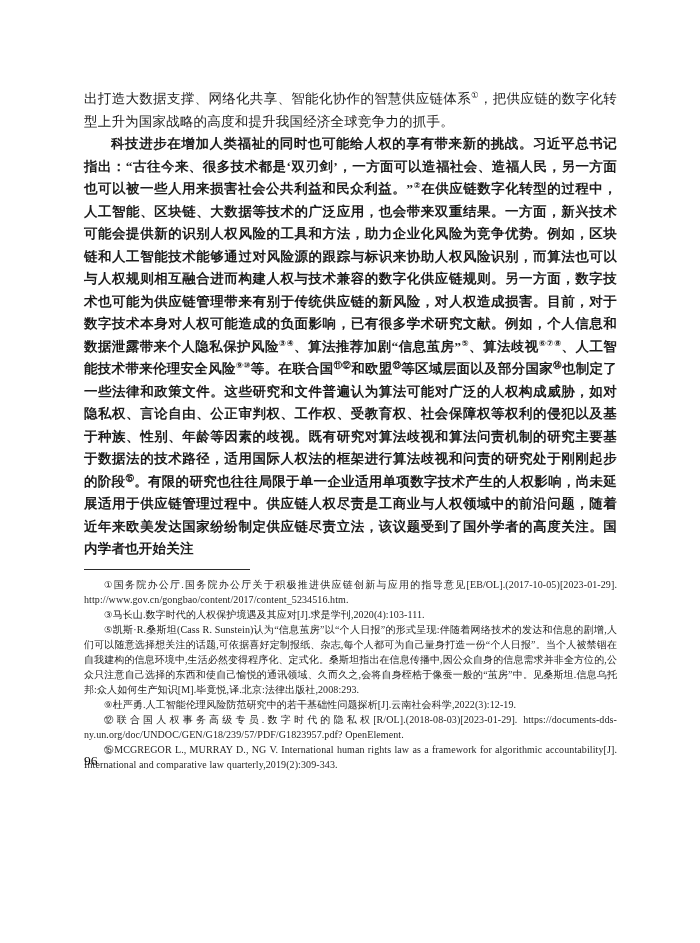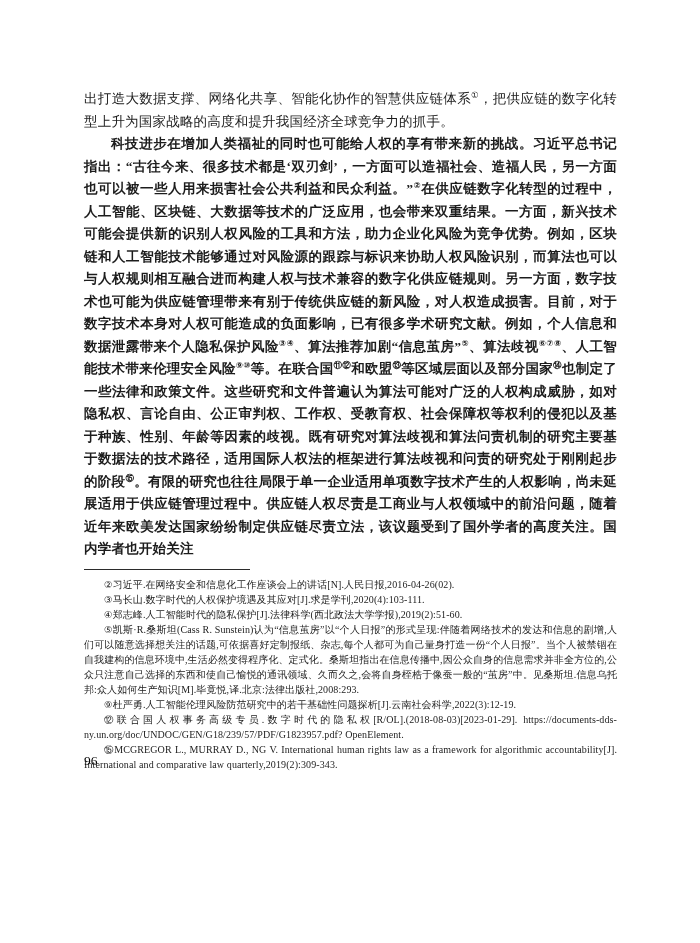--- a/index.html
+++ b/index.html
@@ -61,22 +61,21 @@
 </head>
 <body>
 
 <div class="page">
   <div class="body-text" id="body-text">
       <p class="">出打造大数据支撑、网络化共享、智能化协作的智慧供应链体系<sup class="fn-ref">①</sup>，把供应链的数字化转型上升为国家战略的高度和提升我国经济全球竞争力的抓手。</p>
       <p class="indent">科技进步在增加人类福祉的同时也可能给人权的享有带来新的挑战。习近平总书记指出：“古往今来、很多技术都是‘双刃剑’，一方面可以造福社会、造福人民，另一方面也可以被一些人用来损害社会公共利益和民众利益。”<sup class="fn-ref">②</sup>在供应链数字化转型的过程中，人工智能、区块链、大数据等技术的广泛应用，也会带来双重结果。一方面，新兴技术可能会提供新的识别人权风险的工具和方法，助力企业化风险为竞争优势。例如，区块链和人工智能技术能够通过对风险源的跟踪与标识来协助人权风险识别，而算法也可以与人权规则相互融合进而构建人权与技术兼容的数字化供应链规则。另一方面，数字技术也可能为供应链管理带来有别于传统供应链的新风险，对人权造成损害。目前，对于数字技术本身对人权可能造成的负面影响，已有很多学术研究文献。例如，个人信息和数据泄露带来个人隐私保护风险<sup class="fn-ref">③④</sup>、算法推荐加剧“信息茧房”<sup class="fn-ref">⑤</sup>、算法歧视<sup class="fn-ref">⑥⑦⑧</sup>、人工智能技术带来伦理安全风险<sup class="fn-ref">⑨⑩</sup>等。在联合国<sup class="fn-ref">⑪⑫</sup>和欧盟<sup class="fn-ref">⑬</sup>等区域层面以及部分国家<sup class="fn-ref">⑭</sup>也制定了一些法律和政策文件。这些研究和文件普遍认为算法可能对广泛的人权构成威胁，如对隐私权、言论自由、公正审判权、工作权、受教育权、社会保障权等权利的侵犯以及基于种族、性别、年龄等因素的歧视。既有研究对算法歧视和算法问责机制的研究主要基于数据法的技术路径，适用国际人权法的框架进行算法歧视和问责的研究处于刚刚起步的阶段<sup class="fn-ref">⑮</sup>。有限的研究也往往局限于单一企业适用单项数字技术产生的人权影响，尚未延展适用于供应链管理过程中。供应链人权尽责是工商业与人权领域中的前沿问题，随着近年来欧美发达国家纷纷制定供应链尽责立法，该议题受到了国外学者的高度关注。国内学者也开始关注</p>
     </div>
   <div class="fn-sep"></div>
   <div class="footnotes" id="footnotes">
-      <p><span class="fn-marker">②</span>习近平.在网络安全和信息化工作座谈会上的讲话[N].人民日报,2016-04-26(02).</p>
+      <p><span class="fn-marker">①</span>国务院办公厅.国务院办公厅关于积极推进供应链创新与应用的指导意见[EB/OL].(2017-10-05)[2023-01-29]. http://www.gov.cn/gongbao/content/2017/content_5234516.htm.</p>
       <p><span class="fn-marker">③</span>马长山.数字时代的人权保护境遇及其应对[J].求是学刊,2020(4):103-111.</p>
-      <p><span class="fn-marker">④</span>郑志峰.人工智能时代的隐私保护[J].法律科学(西北政法大学学报),2019(2):51-60.</p>
       <p><span class="fn-marker">⑤</span>凯斯·R.桑斯坦(Cass R. Sunstein)认为“信息茧房”以“个人日报”的形式呈现:伴随着网络技术的发达和信息的剧增,人们可以随意选择想关注的话题,可依据喜好定制报纸、杂志,每个人都可为自己量身打造一份“个人日报”。当个人被禁锢在自我建构的信息环境中,生活必然变得程序化、定式化。桑斯坦指出在信息传播中,因公众自身的信息需求并非全方位的,公众只注意自己选择的东西和使自己愉悦的通讯领域、久而久之,会将自身桎梏于像蚕一般的“茧房”中。见桑斯坦.信息乌托邦:众人如何生产知识[M].毕竟悦,译.北京:法律出版社,2008:293.</p>
       <p><span class="fn-marker">⑨</span>杜严勇.人工智能伦理风险防范研究中的若干基础性问题探析[J].云南社会科学,2022(3):12-19.</p>
       <p><span class="fn-marker">⑫</span>联合国人权事务高级专员.数字时代的隐私权[R/OL].(2018-08-03)[2023-01-29]. https://documents-dds-ny.un.org/doc/UNDOC/GEN/G18/239/57/PDF/G1823957.pdf? OpenElement.</p>
       <p><span class="fn-marker">⑮</span>MCGREGOR L., MURRAY D., NG V. International human rights law as a framework for algorithmic accountability[J]. International and comparative law quarterly,2019(2):309-343.</p>
     </div>
   <div class="page-number">96</div>
 </div>
 
 </body></html>

